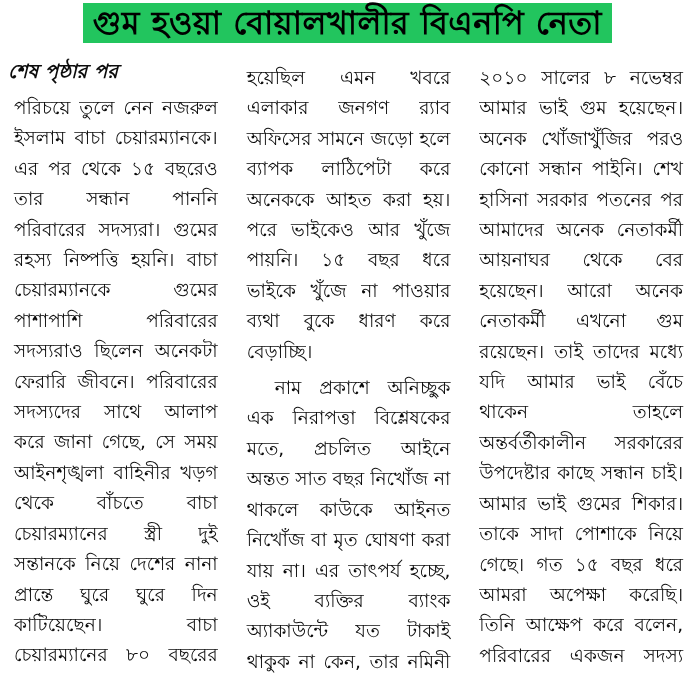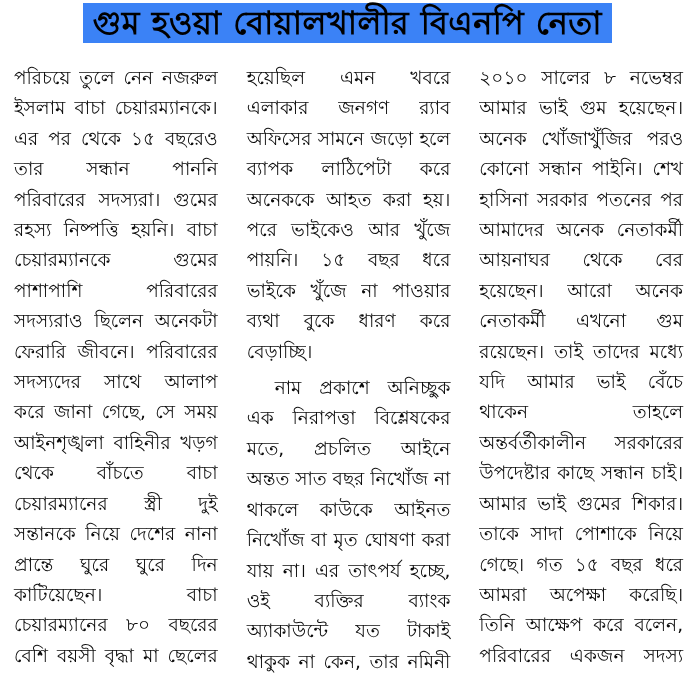--- a/index.html
+++ b/index.html
@@ -16,21 +16,21 @@
     font-family: "DejaVu Sans", "Liberation Serif", sans-serif;
     color: #0a0a0a;
   }
   .headline-wrap {
     text-align: center;
     padding-top: 3px;
     height: 50px;
   }
   .headline {
     display: inline-block;
-    background: #3b82f6;
+    background: #22c55e;
     color: #000000;
     font-weight: 700;
     font-size: 32px;
     line-height: 40px;
     padding: 0 10px;
     letter-spacing: 0.5px;
     white-space: nowrap;
   }
   .columns {
     display: flex;
@@ -64,20 +64,21 @@
 
 <div class="page">
 
   <div class="headline-wrap">
     <span class="headline">গুম হওয়া বোয়ালখালীর বিএনপি নেতা</span>
   </div>
 
   <div class="columns">
 
     <div class="col">
+      <div class="continuation-note">শেষ পৃষ্ঠার পর</div>
       <p>পরিচয়ে তুলে নেন নজরুল ইসলাম বাচা চেয়ারম্যানকে। এর পর থেকে ১৫ বছরেও তার সন্ধান পাননি পরিবারের সদস্যরা। গুমের রহস্য নিষ্পত্তি হয়নি। বাচা চেয়ারম্যানকে গুমের পাশাপাশি পরিবারের সদস্যরাও ছিলেন অনেকটা ফেরারি জীবনে। পরিবারের সদস্যদের সাথে আলাপ করে জানা গেছে, সে সময় আইনশৃঙ্খলা বাহিনীর খড়গ থেকে বাঁচতে বাচা চেয়ারম্যানের স্ত্রী দুই সন্তানকে নিয়ে দেশের নানা প্রান্তে ঘুরে ঘুরে দিন কাটিয়েছেন। বাচা চেয়ারম্যানের ৮০ বছরের বেশি বয়সী বৃদ্ধা মা ছেলের ছবি দেখে দেখে এখনো ছেলে ফিরবে এমন প্রতীক্ষায় দিন কাটান। স্ত্রী-সন্তানরাও প্রতীক্ষার প্রহর গুনছেন হয়তো ফিরে আসবে।</p>
 
     </div>
 
     <div class="col">
       <p>হয়েছিল এমন খবরে এলাকার জনগণ র‍্যাব অফিসের সামনে জড়ো হলে ব্যাপক লাঠিপেটা করে অনেককে আহত করা হয়। পরে ভাইকেও আর খুঁজে পায়নি। ১৫ বছর ধরে ভাইকে খুঁজে না পাওয়ার ব্যথা বুকে ধারণ করে বেড়াচ্ছি।</p>
       <p class="indent">নাম প্রকাশে অনিচ্ছুক এক নিরাপত্তা বিশ্লেষকের মতে, প্রচলিত আইনে অন্তত সাত বছর নিখোঁজ না থাকলে কাউকে আইনত নিখোঁজ বা মৃত ঘোষণা করা যায় না। এর তাৎপর্য হচ্ছে, ওই ব্যক্তির ব্যাংক অ্যাকাউন্টে যত টাকাই থাকুক না কেন, তার নমিনী বা উত্তরাধিকারী সে টাকা তুলতে পারেন না। গুম হয়ে যাওয়া অনেক ব্যক্তির অ্যাকাউন্টে পর্যাপ্ত অর্থ থাকা সত্ত্বেও তাদের পরিবার অর্থাভাবে নিদারুণ কষ্ট এবং দারিদ্র্যের মধ্যে দিন কাটাচ্ছে। বিষয়টি খুবই পীড়াদায়ক। বাচা চেয়ারম্যানের ক্ষেত্রেও যেহেতু এখনো গুমের বিষয়টি নিষ্পত্তি হয়নি, তাই তার পরিবারের সদস্যরাও একই ভোগান্তিতে পড়তে হচ্ছে। গুম কমিশন এ ব্যাপারে সরকারকে প্রয়োজনীয় সুপারিশ করবে বলে তিনি আশা প্রকাশ করেন।</p>
 
     </div>
 

